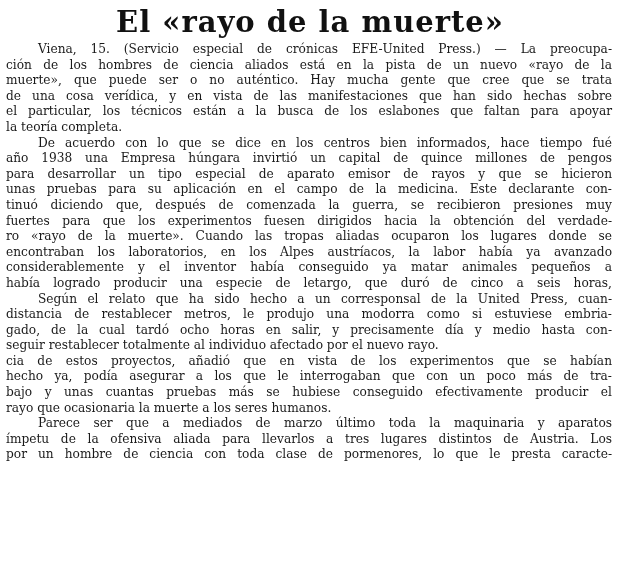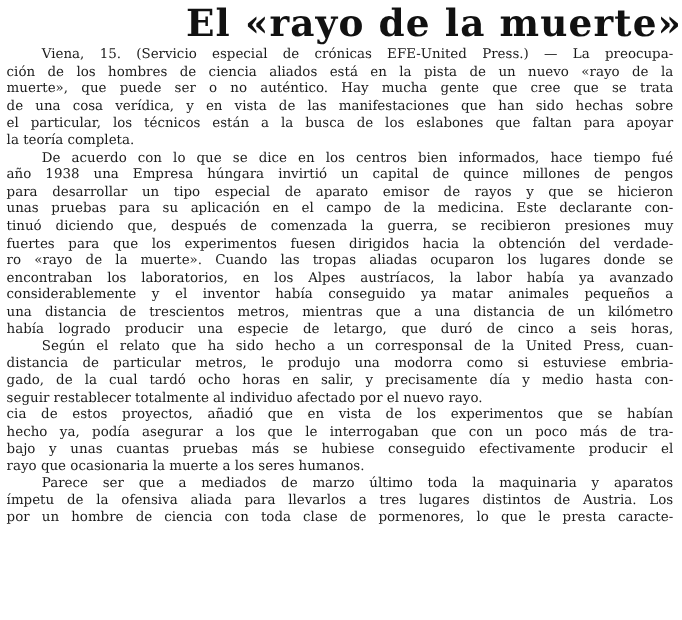--- a/index.html
+++ b/index.html
@@ -1,18 +1,18 @@
 <!DOCTYPE html>
 <html><head>
 <meta charset="utf-8">
 <style>
   html,body{margin:0;padding:0;background:#ffffff;}
   body{width:620px;height:564px;overflow:hidden;position:relative;color:#1a1a1a;}
-  .title{position:absolute;left:0;top:2px;width:620px;text-align:right;
-    font-family:"DejaVu Serif",serif;font-weight:bold;font-size:34px;line-height:40px;
+  .title{position:absolute;left:0;top:2px;width:620px;text-align:center;
+    font-family:"DejaVu Serif",serif;font-weight:bold;font-size:29px;line-height:40px;
     letter-spacing:1px;color:#111;}
   .body{position:absolute;left:6px;top:42px;width:606px;
     font-family:"DejaVu Serif",serif;font-size:12.2px;line-height:15.6px;color:#1a1a1a;}
   .line{display:block;white-space:nowrap;text-align:justify;text-align-last:justify;height:15.6px;overflow:visible;}
   .line.last{text-align-last:left;}
   .line.indent{padding-left:32px;}
 </style>
 </head>
 <body>
 
@@ -30,26 +30,25 @@
   <div>
     <span class="line indent">De acuerdo con lo que se dice en los centros bien informados, hace tiempo fué</span>
     <span class="line">año 1938 una Empresa húngara invirtió un capital de quince millones de pengos</span>
     <span class="line">para desarrollar un tipo especial de aparato emisor de rayos y que se hicieron</span>
     <span class="line">unas pruebas para su aplicación en el campo de la medicina. Este declarante con-</span>
     <span class="line">tinuó diciendo que, después de comenzada la guerra, se recibieron presiones muy</span>
     <span class="line">fuertes para que los experimentos fuesen dirigidos hacia la obtención del verdade-</span>
     <span class="line">ro «rayo de la muerte». Cuando las tropas aliadas ocuparon los lugares donde se</span>
     <span class="line">encontraban los laboratorios, en los Alpes austríacos, la labor había ya avanzado</span>
     <span class="line">considerablemente y el inventor había conseguido ya matar animales pequeños a</span>
-    <span class="line">una distancia de trescientos metros, mientras que a una distancia de un kilómetro</span>
     <span class="line">había logrado producir una especie de letargo, que duró de cinco a seis horas,</span>
   </div>
   <div>
     <span class="line indent">Según el relato que ha sido hecho a un corresponsal de la United Press, cuan-</span>
-    <span class="line">distancia de particular metros, le produjo una modorra como si estuviese embria-</span>
+    <span class="line">distancia de restablecer metros, le produjo una modorra como si estuviese embria-</span>
     <span class="line">gado, de la cual tardó ocho horas en salir, y precisamente día y medio hasta con-</span>
     <span class="line last">seguir restablecer totalmente al individuo afectado por el nuevo rayo.</span>
   </div>
   <div>
     <span class="line">cia de estos proyectos, añadió que en vista de los experimentos que se habían</span>
     <span class="line">hecho ya, podía asegurar a los que le interrogaban que con un poco más de tra-</span>
     <span class="line">bajo y unas cuantas pruebas más se hubiese conseguido efectivamente producir el</span>
     <span class="line last">rayo que ocasionaria la muerte a los seres humanos.</span>
   </div>
   <div>

